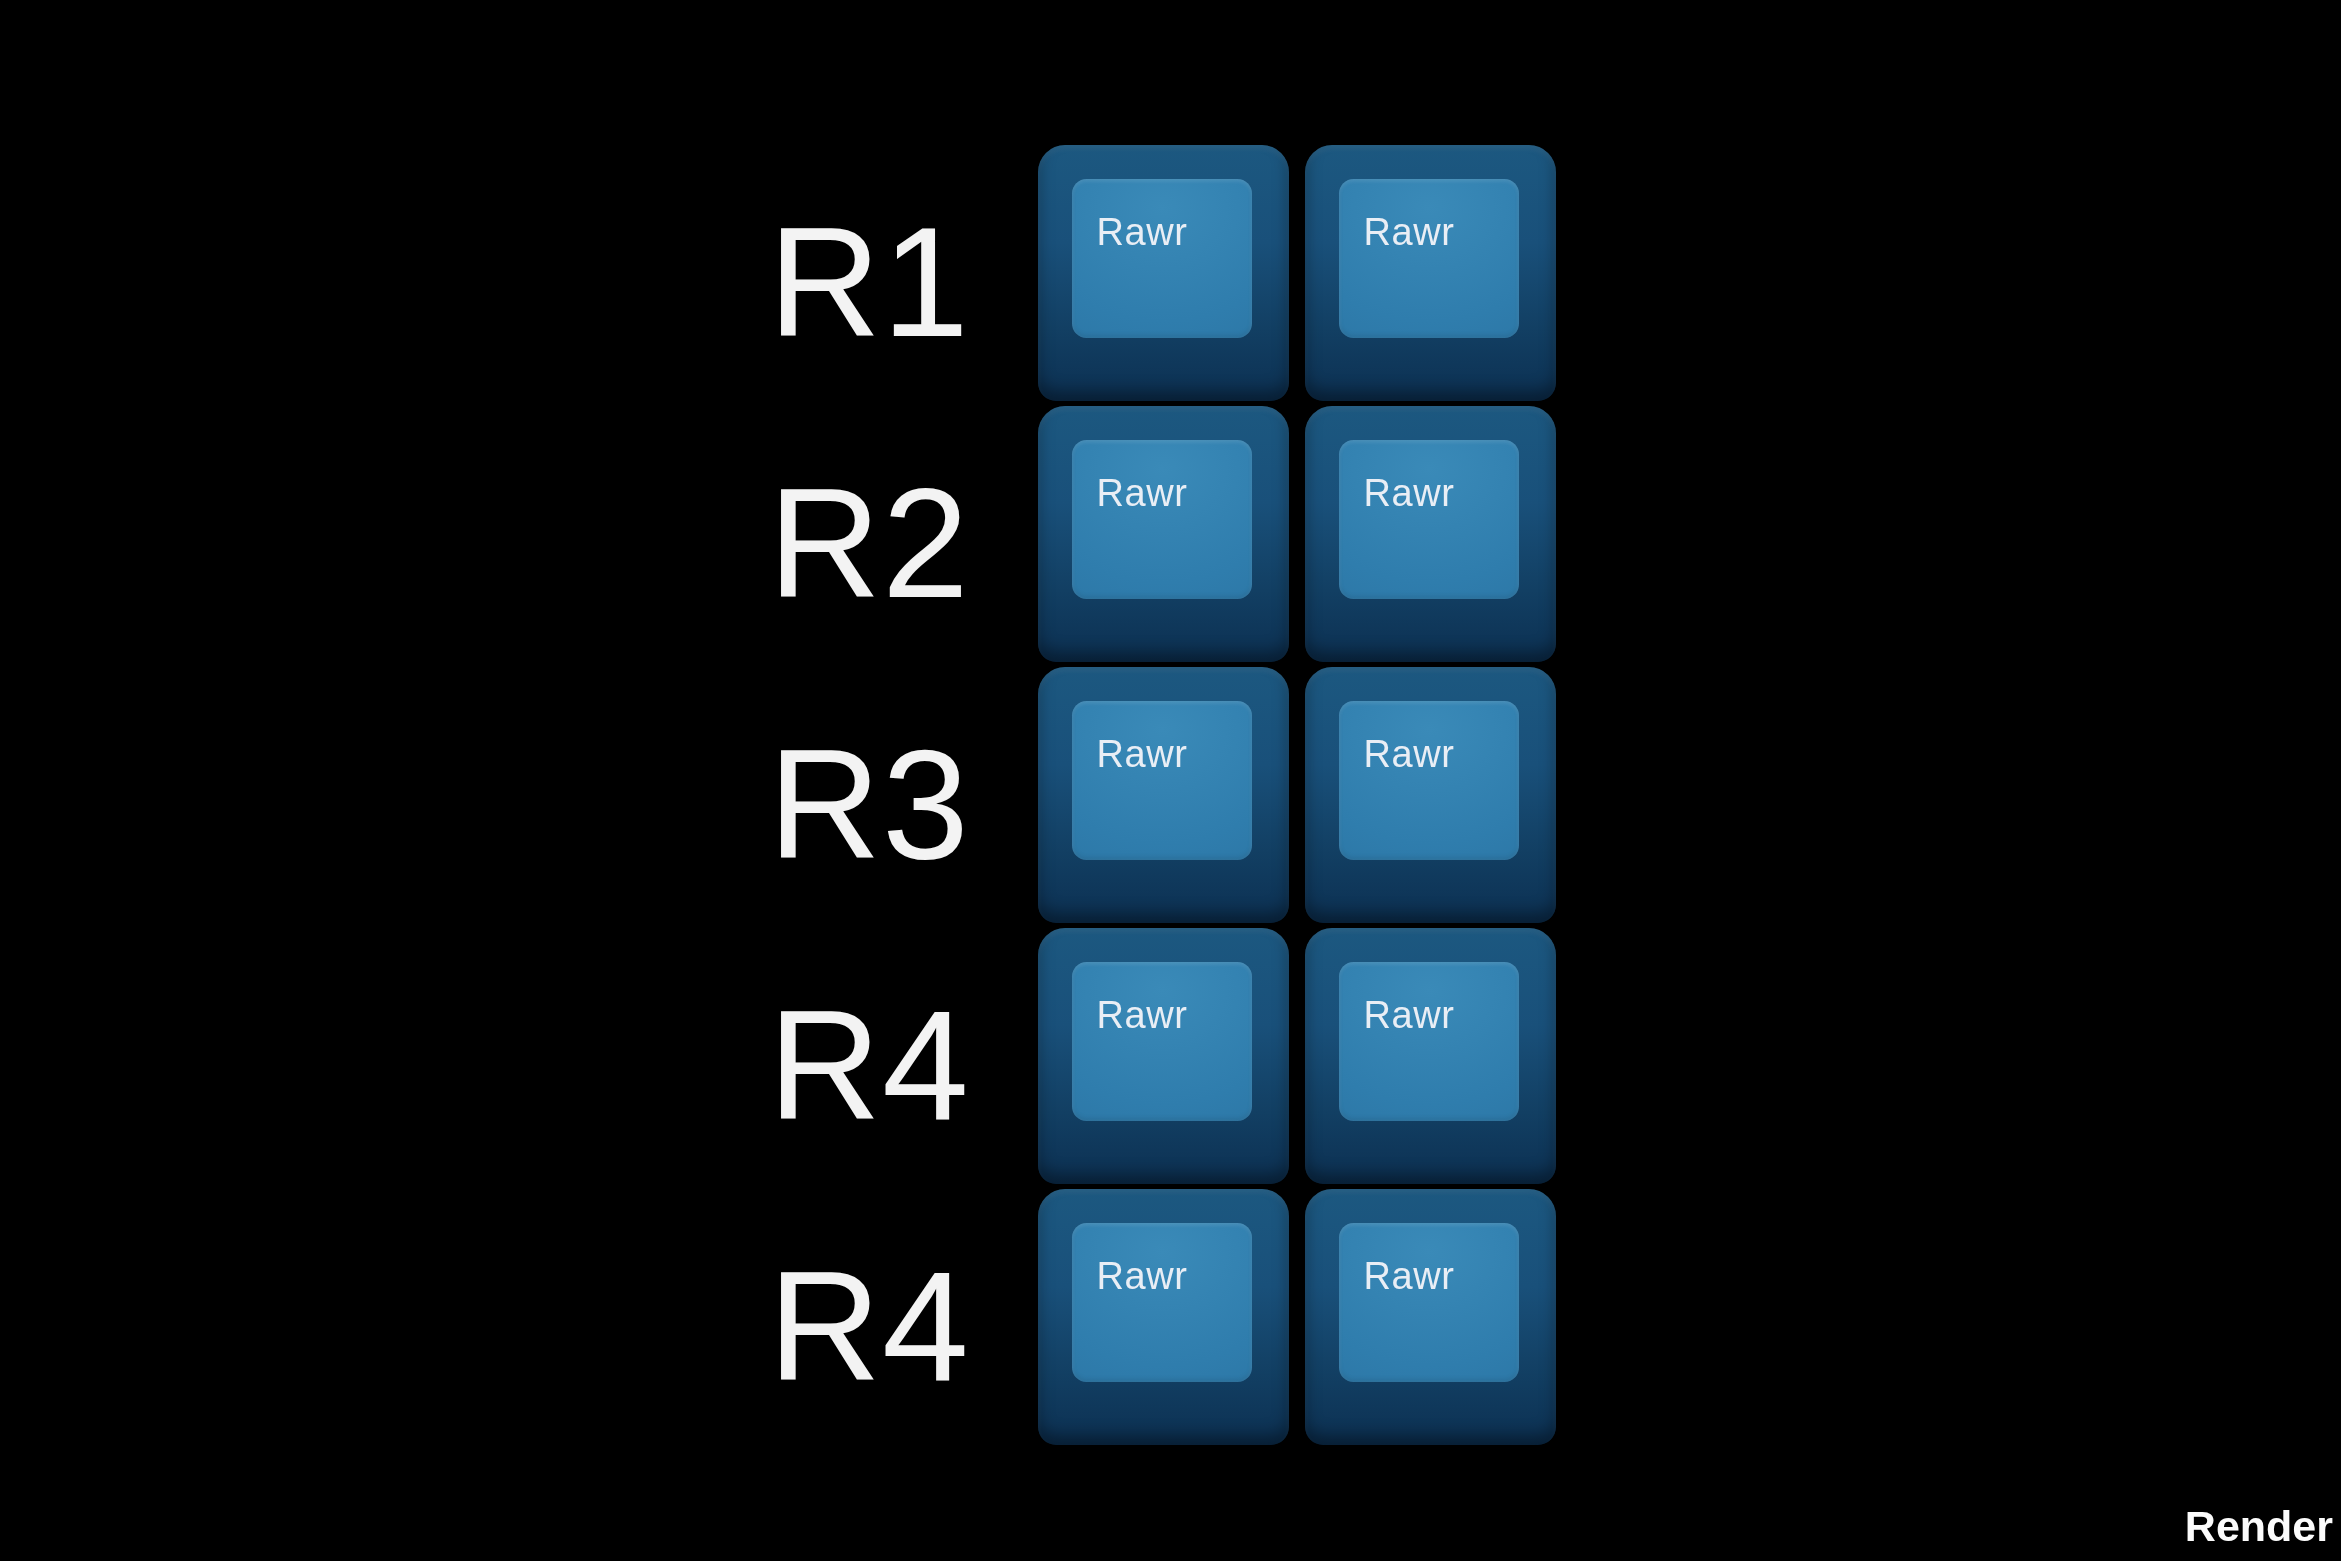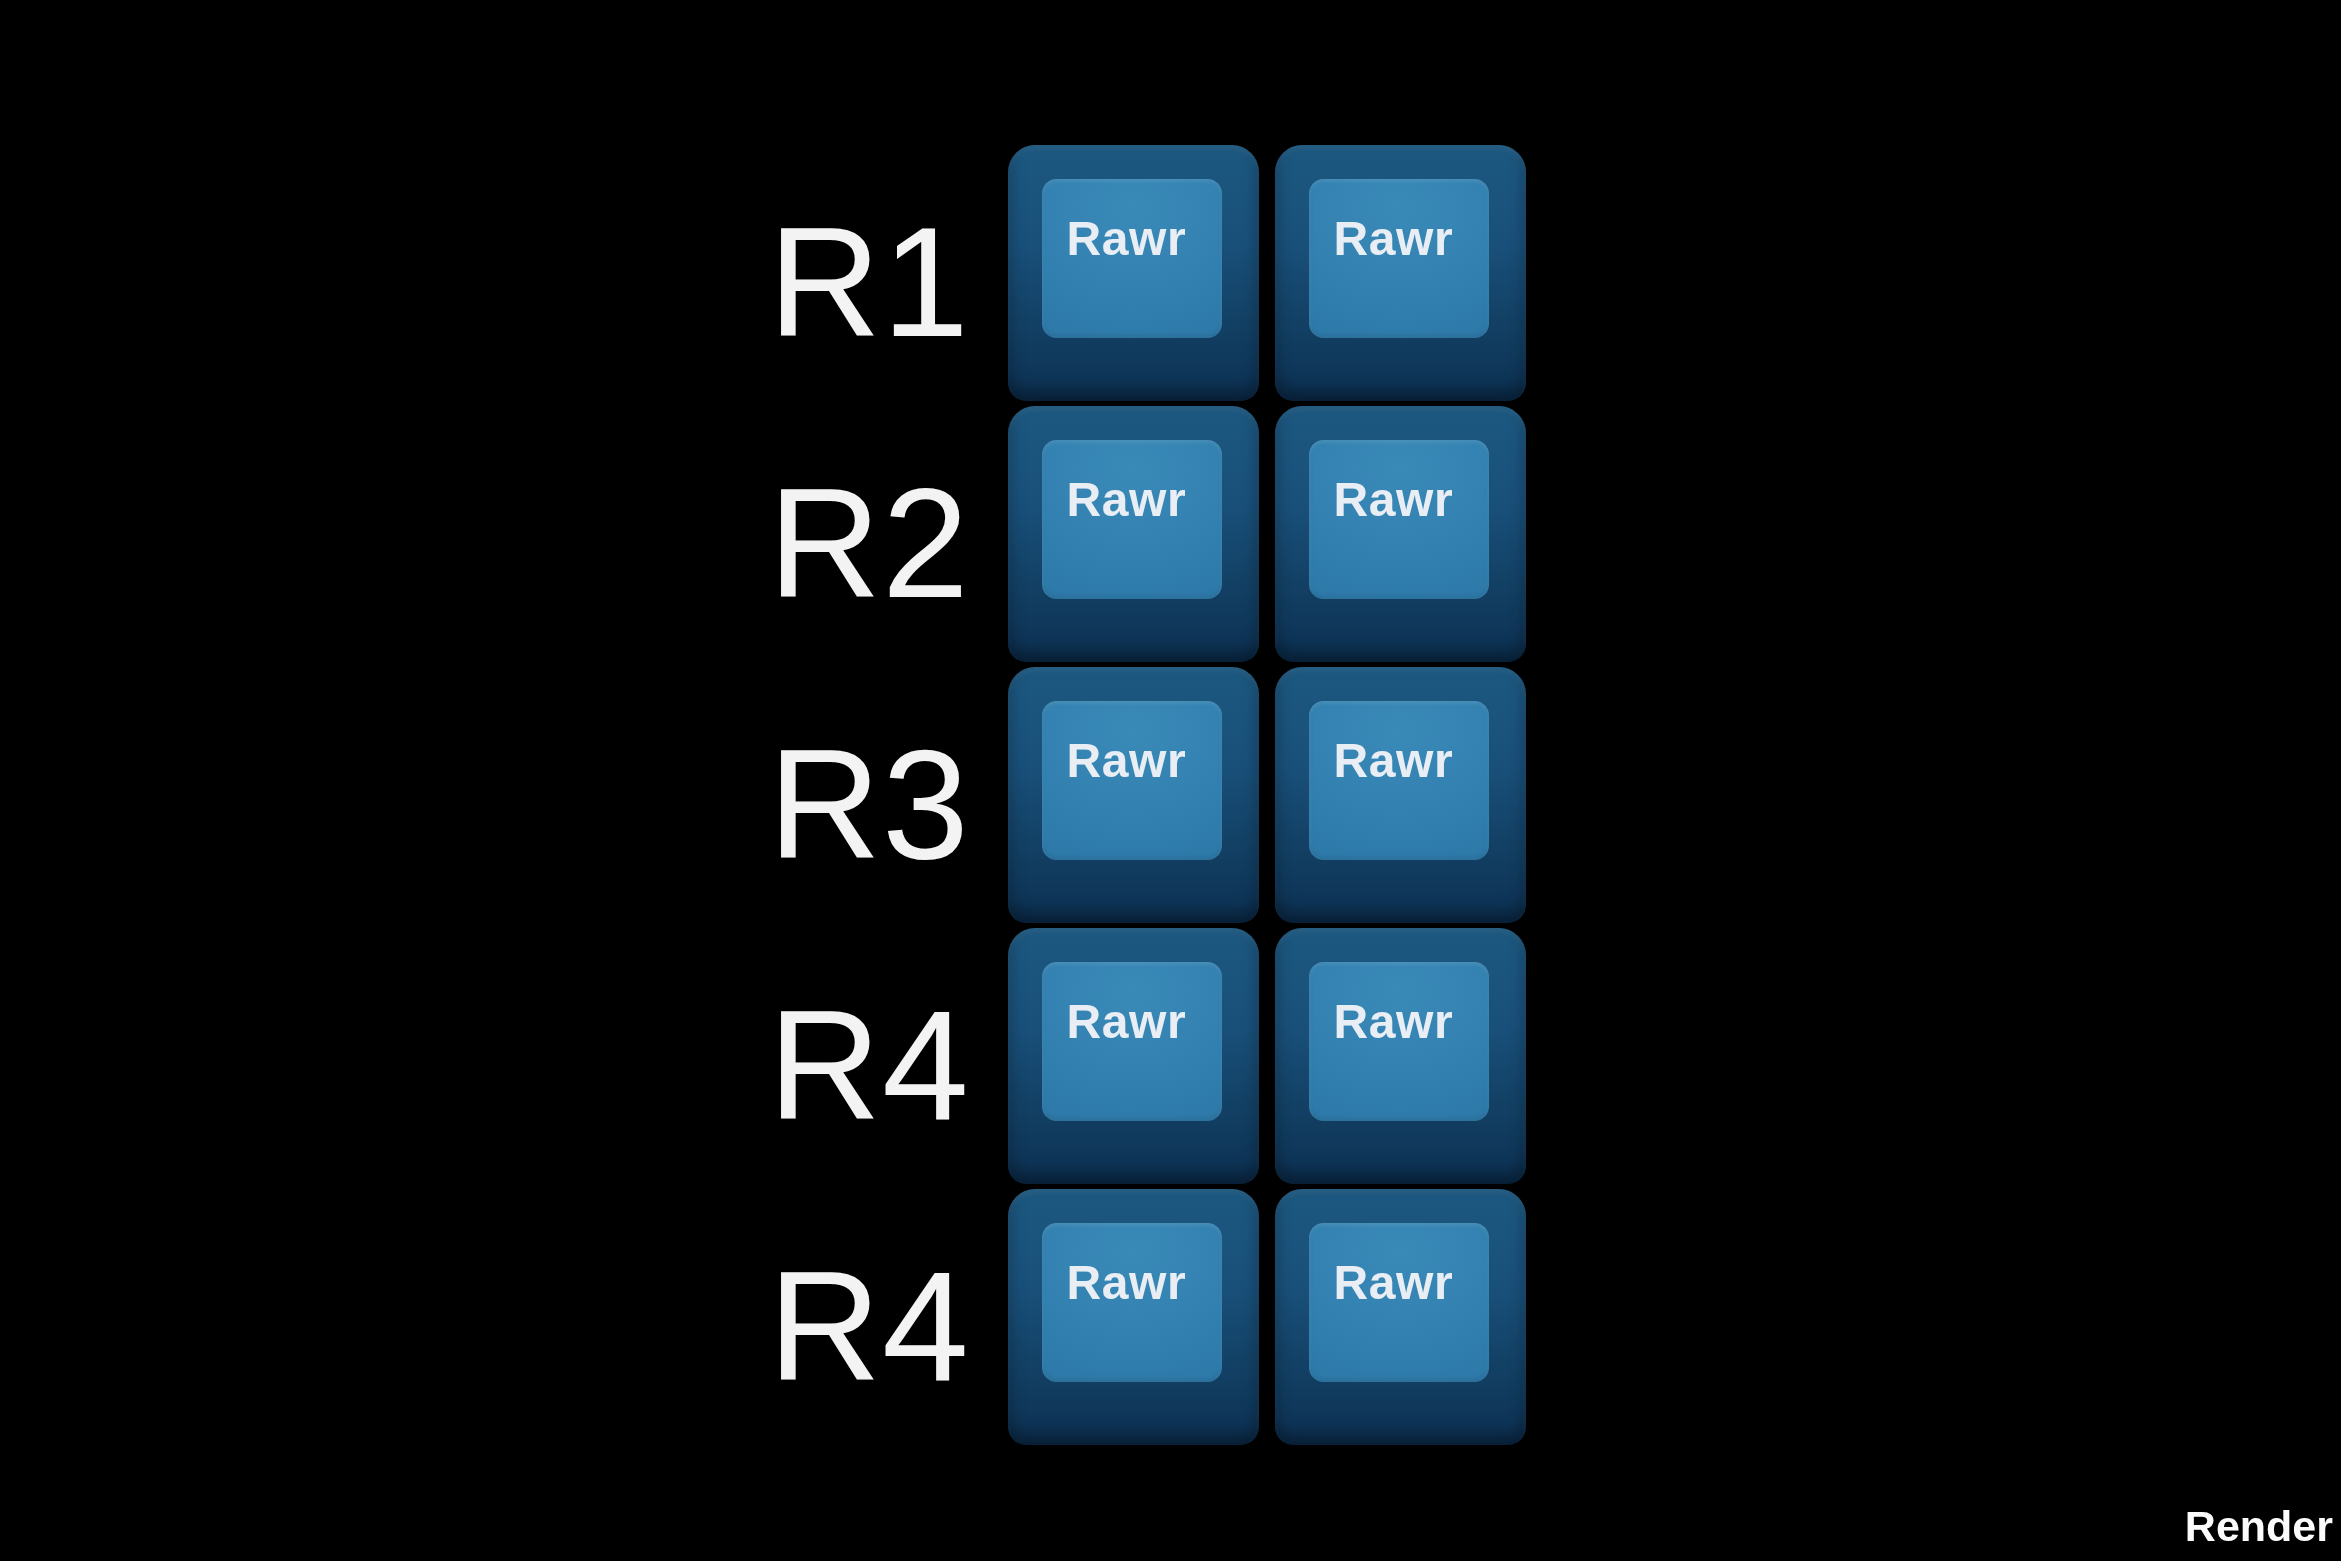--- a/index.html
+++ b/index.html
@@ -22,21 +22,21 @@
     flex-direction: column;
     gap: 4.9px;
   }
   .row {
     display: flex;
     align-items: center;
     height: 256px;
   }
   .row-label {
     width: 311px;
-    margin-right: 38px;
+    margin-right: 68px;
     text-align: right;
     font-size: 156px;
     line-height: 1;
     color: var(--label-text, #f3f3f3);
     transform: translateY(8.5px);
     letter-spacing: 1.2px;
   }
   .keys {
     display: flex;
     gap: 16px;
@@ -65,22 +65,22 @@
       #3a8ab8 0%,
       var(--key-top, #2f7dad) 55%,
       #2a719f 100%);
     box-shadow: inset 0 1.8px 4.3px rgba(255,255,255,0.14),
                 inset 0 -2.4px 4.9px rgba(0,0,0,0.10);
   }
   .legend {
     position: absolute;
     top: 32px;
     left: 24.4px;
-    font-size: 48px;
-    font-weight: bold;
+    font-size: 38px;
+    font-weight: normal;
     letter-spacing: 0.6px;
     color: var(--legend, #e9eef5);
   }
   .watermark {
     position: absolute;
     right: 9px;
     bottom: 9.8px;
     font-size: 43px;
     font-weight: bold;
     color: var(--watermark-text, #fbfbfb);

